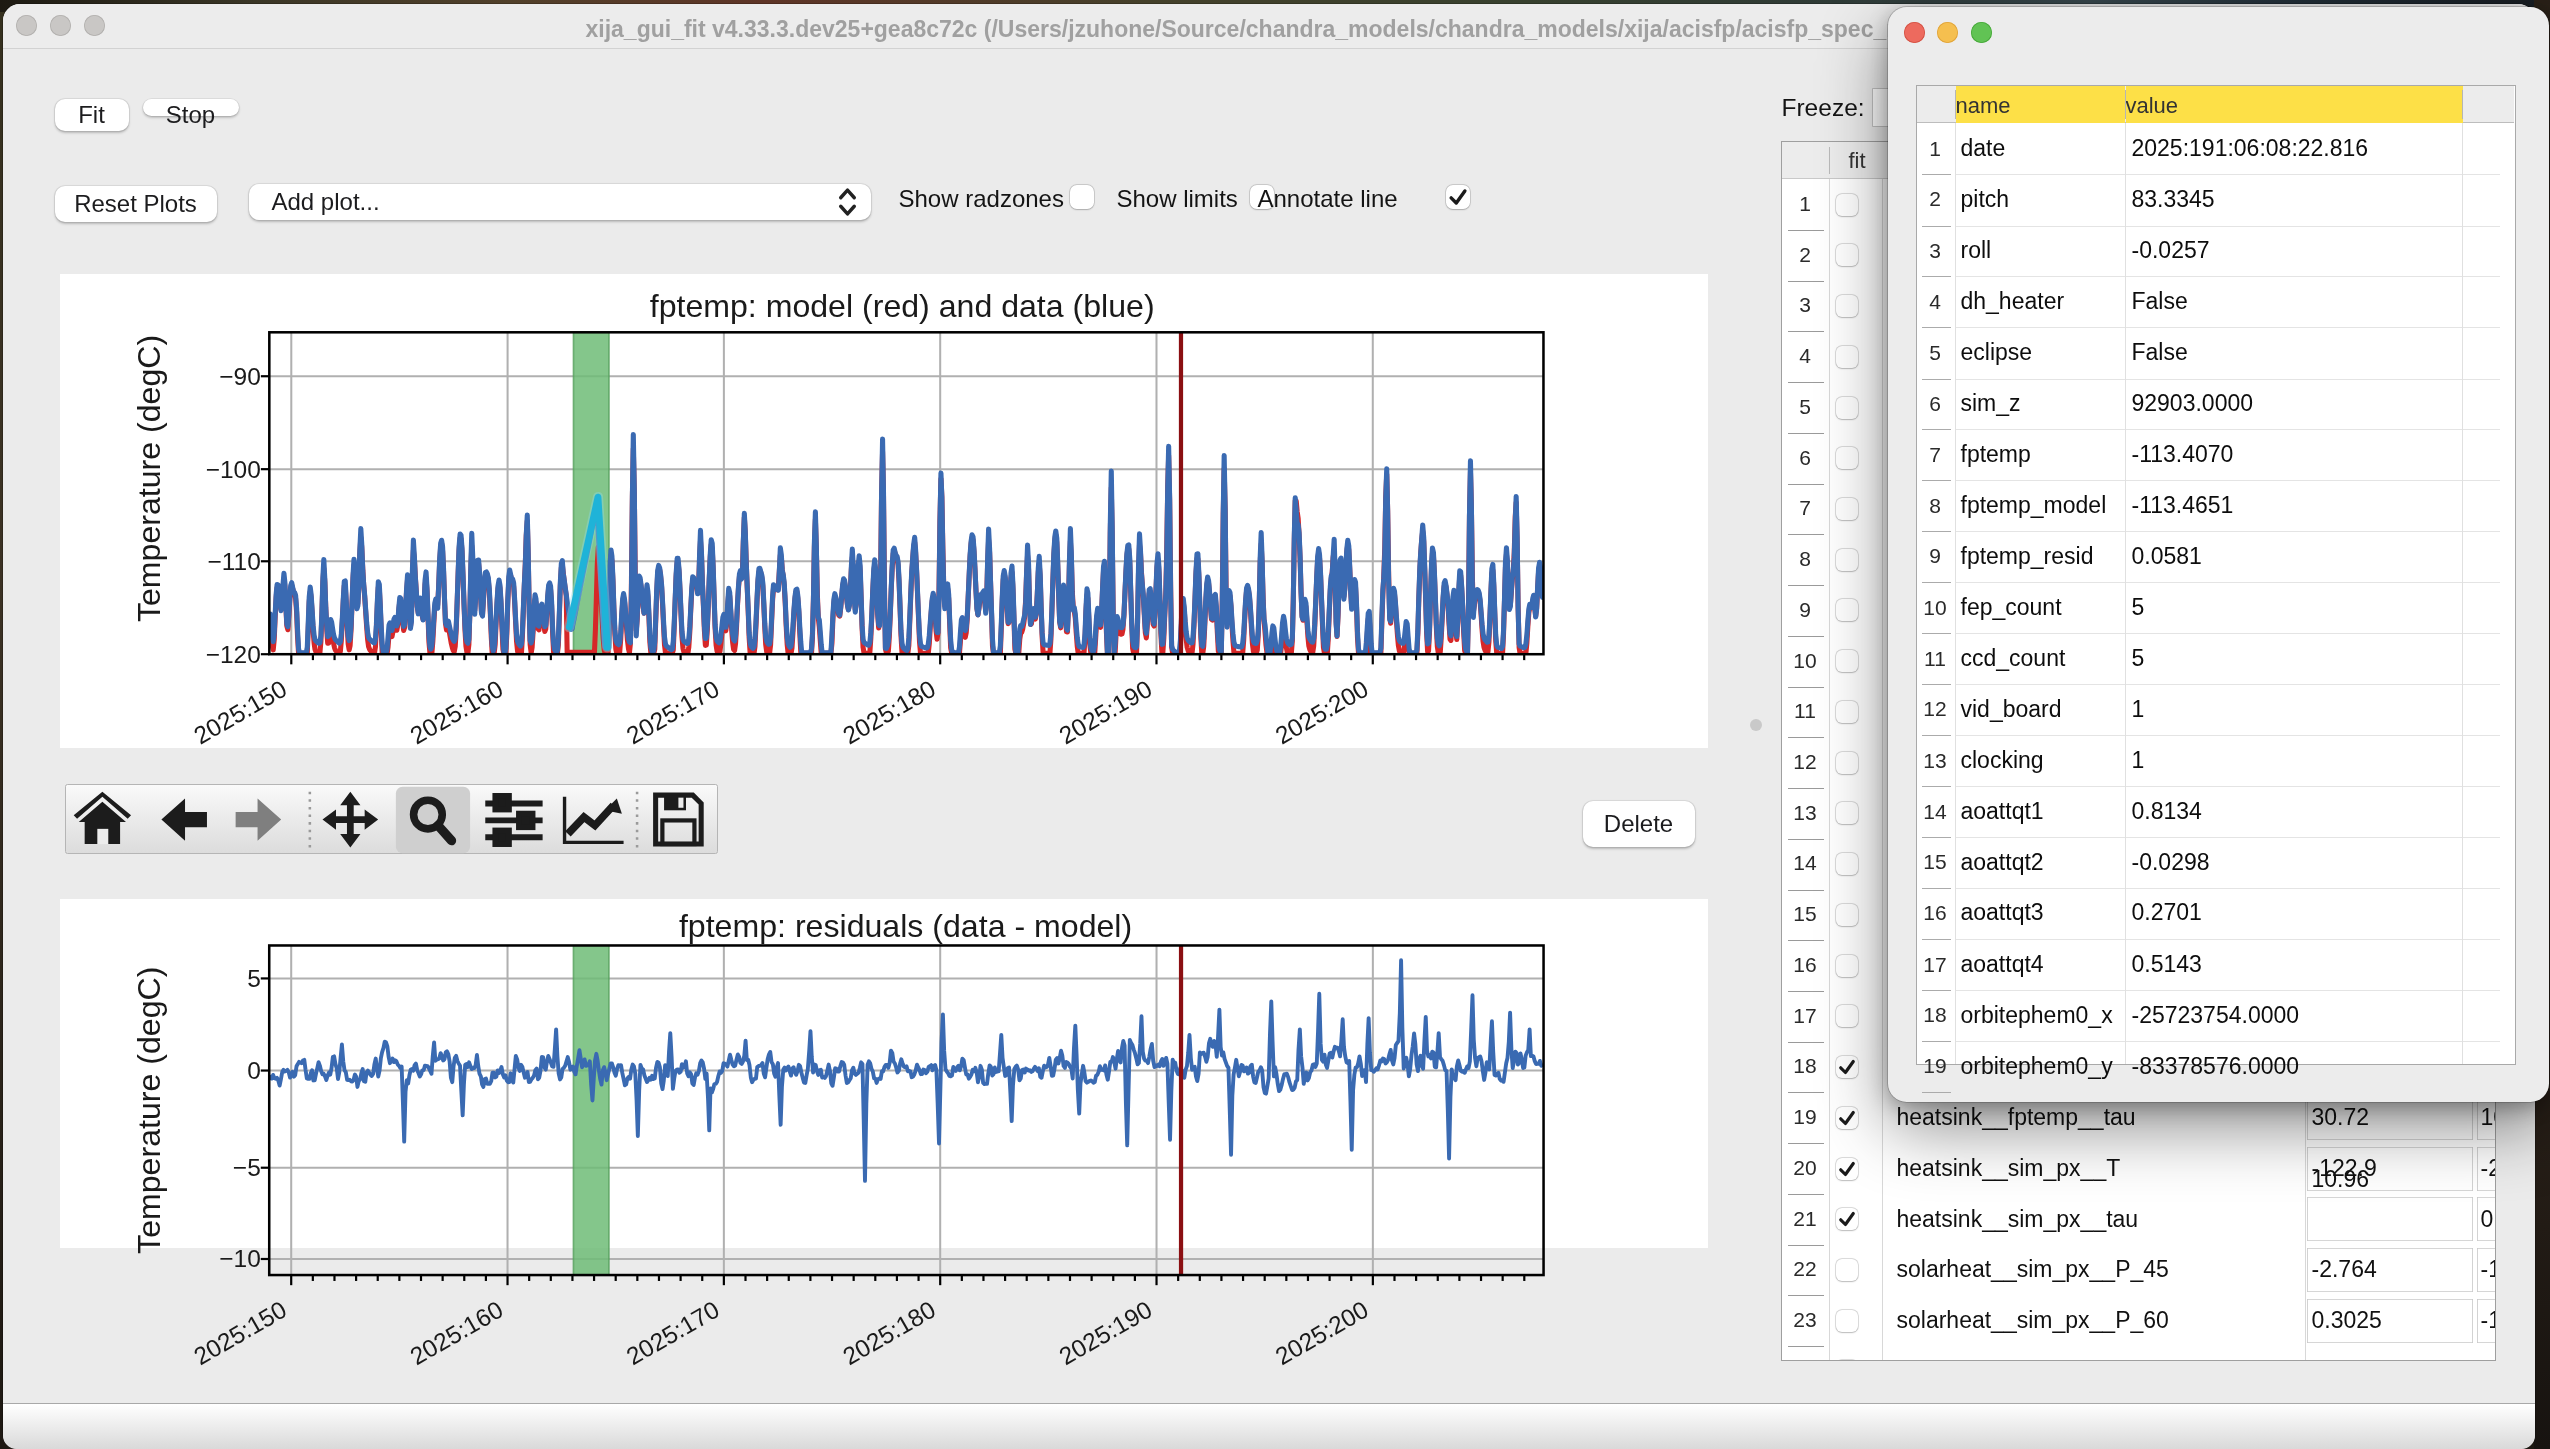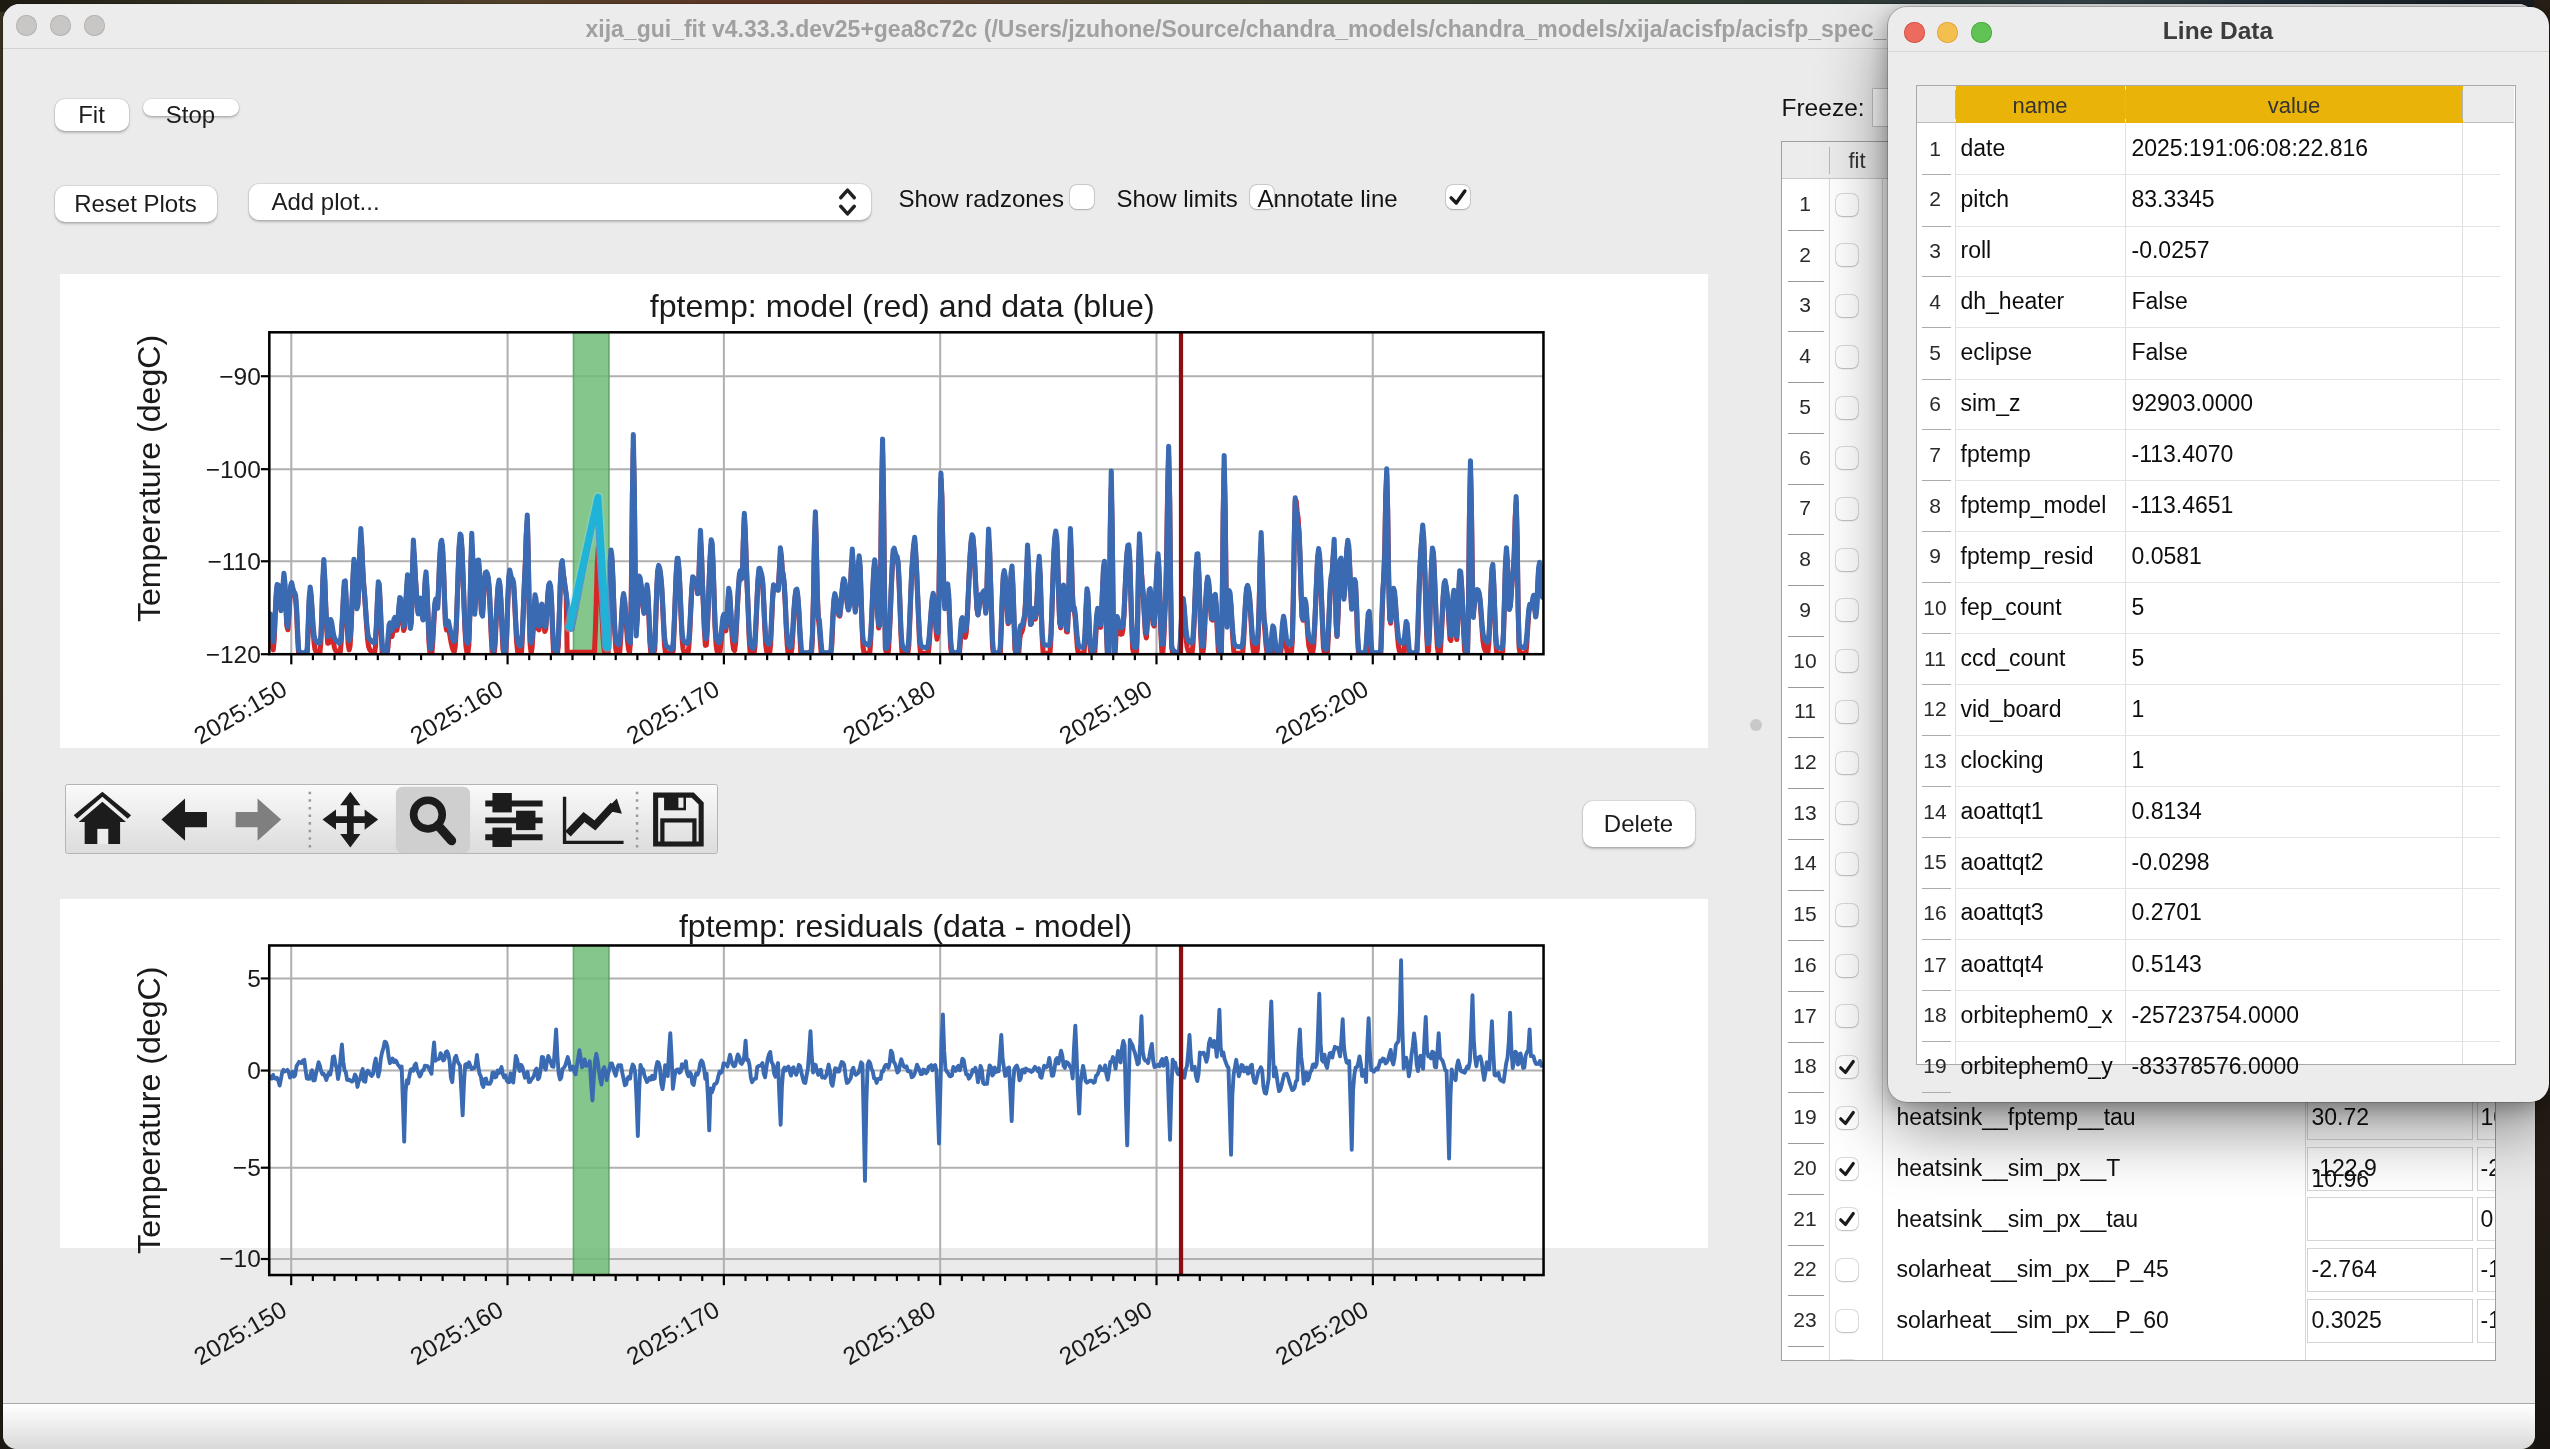--- a/index.html
+++ b/index.html
@@ -30,21 +30,21 @@
 .ftrow-num{position:absolute;left:0;width:47px;text-align:center;font-size:21px;color:#2a2a2a}
 .ftsep{position:absolute;left:6.8px;width:36px;border-top:1.7px solid #9a9a9a}
 .ftcell{position:absolute;font-size:23px;color:#111;white-space:nowrap}
 .valbox{position:absolute;background:#fff;box-shadow:0 0 0 0.8px #c9c9c9 inset}
 
 #ldwin{position:absolute;z-index:30;left:1885px;top:2.5px;width:661px;height:1095px;background:#ececec;
  border-radius:18.6px;box-shadow:0 0 0 0.8px rgba(0,0,0,.22),0 25px 68px rgba(0,0,0,.45),0 5px 20px rgba(0,0,0,.28);}
 #ldtitle{position:absolute;left:0;top:0;width:100%;height:45px;text-align:center;
  font-size:24.5px;font-weight:bold;color:#3c3c3c;line-height:47px;border-bottom:1.7px solid #d6d6d6}
 #ldtable{position:absolute;left:28px;top:78px;width:600px;height:980px;border:1.7px solid #a9a9a9;background:#fff}
-.ldhead{position:absolute;top:0;height:37px;font-size:22px;color:#333;text-align:center;background:#eab308}
+.ldhead{position:absolute;top:0;height:37px;font-size:22px;color:#333;background:#fde047}
 .ldnum{position:absolute;width:37px;text-align:center;font-size:21px;color:#2a2a2a}
 .ldname{position:absolute;left:44px;font-size:23px;color:#0d0d0d;white-space:nowrap}
 .ldval{position:absolute;left:215px;font-size:23px;color:#0d0d0d;white-space:nowrap}
 .ldrsep{position:absolute;left:5px;width:29px;border-top:1.7px solid #ababab}
 .ldline{position:absolute;left:38px;width:545px;border-top:0.8px solid #e4e4e4}
 text{font-family:"Liberation Sans",sans-serif}
 </style></head><body>
 <div id="desktop-top"></div>
 <div class="abs" style="left:2534px;top:0;width:16px;height:1449px;background:linear-gradient(180deg,#2a2118,#3b2d20 50%,#171310)"></div>
 <div id="mainwin">
@@ -428,21 +428,20 @@
       <div class="ftrow-num" style="top:1217px">24</div>
       <div class="cbox" style="left:54px;top:1218px;width:22px;height:22px;border-radius:6px"></div>
       <div class="abs" style="left:47px;top:37px;width:0;height:1183px;border-left:0.8px solid #d8d8d8"></div>
       <div class="abs" style="left:100px;top:37px;width:0;height:1183px;border-left:0.8px solid #d8d8d8"></div>
       <div class="abs" style="left:523px;top:37px;width:0;height:1183px;border-left:0.8px solid #d8d8d8"></div>
     </div>
     <div id="ldwin">
       <div class="tl" style="left:16px;top:15px;background:#ed6a5e;box-shadow:0 0 0 0.8px #d35244 inset"></div>
       <div class="tl" style="left:49px;top:15px;background:#f5bf4f;box-shadow:0 0 0 0.8px #dfa33b inset"></div>
       <div class="tl" style="left:83px;top:15px;background:#61c354;box-shadow:0 0 0 0.8px #47a83a inset"></div>
-      <div id="ldtitle">Line Data</div>
       <div id="ldtable">
         <div class="abs" style="left:0;top:0;width:597px;height:37px;background:#ececec;border-bottom:0.8px solid #bdbdbd"></div>
         <div class="ldhead" style="left:39px;width:169px;line-height:39px">name</div>
         <div class="ldhead" style="left:209px;width:337px;line-height:39px">value</div>
         <div class="abs" style="left:38px;top:4.2px;width:0;height:29px;border-left:1.7px solid #b5b5b5"></div>
         <div class="abs" style="left:208px;top:4.2px;width:0;height:29px;border-left:1.7px solid #b5b5b5"></div>
         <div class="abs" style="left:545px;top:4.2px;width:0;height:29px;border-left:1.7px solid #b5b5b5"></div>
         <div class="ldnum" style="top:51px">1</div>
         <div class="ldname" style="top:49px">date</div>
         <div class="ldval" style="top:49px">2025:191:06:08:22.816</div>

